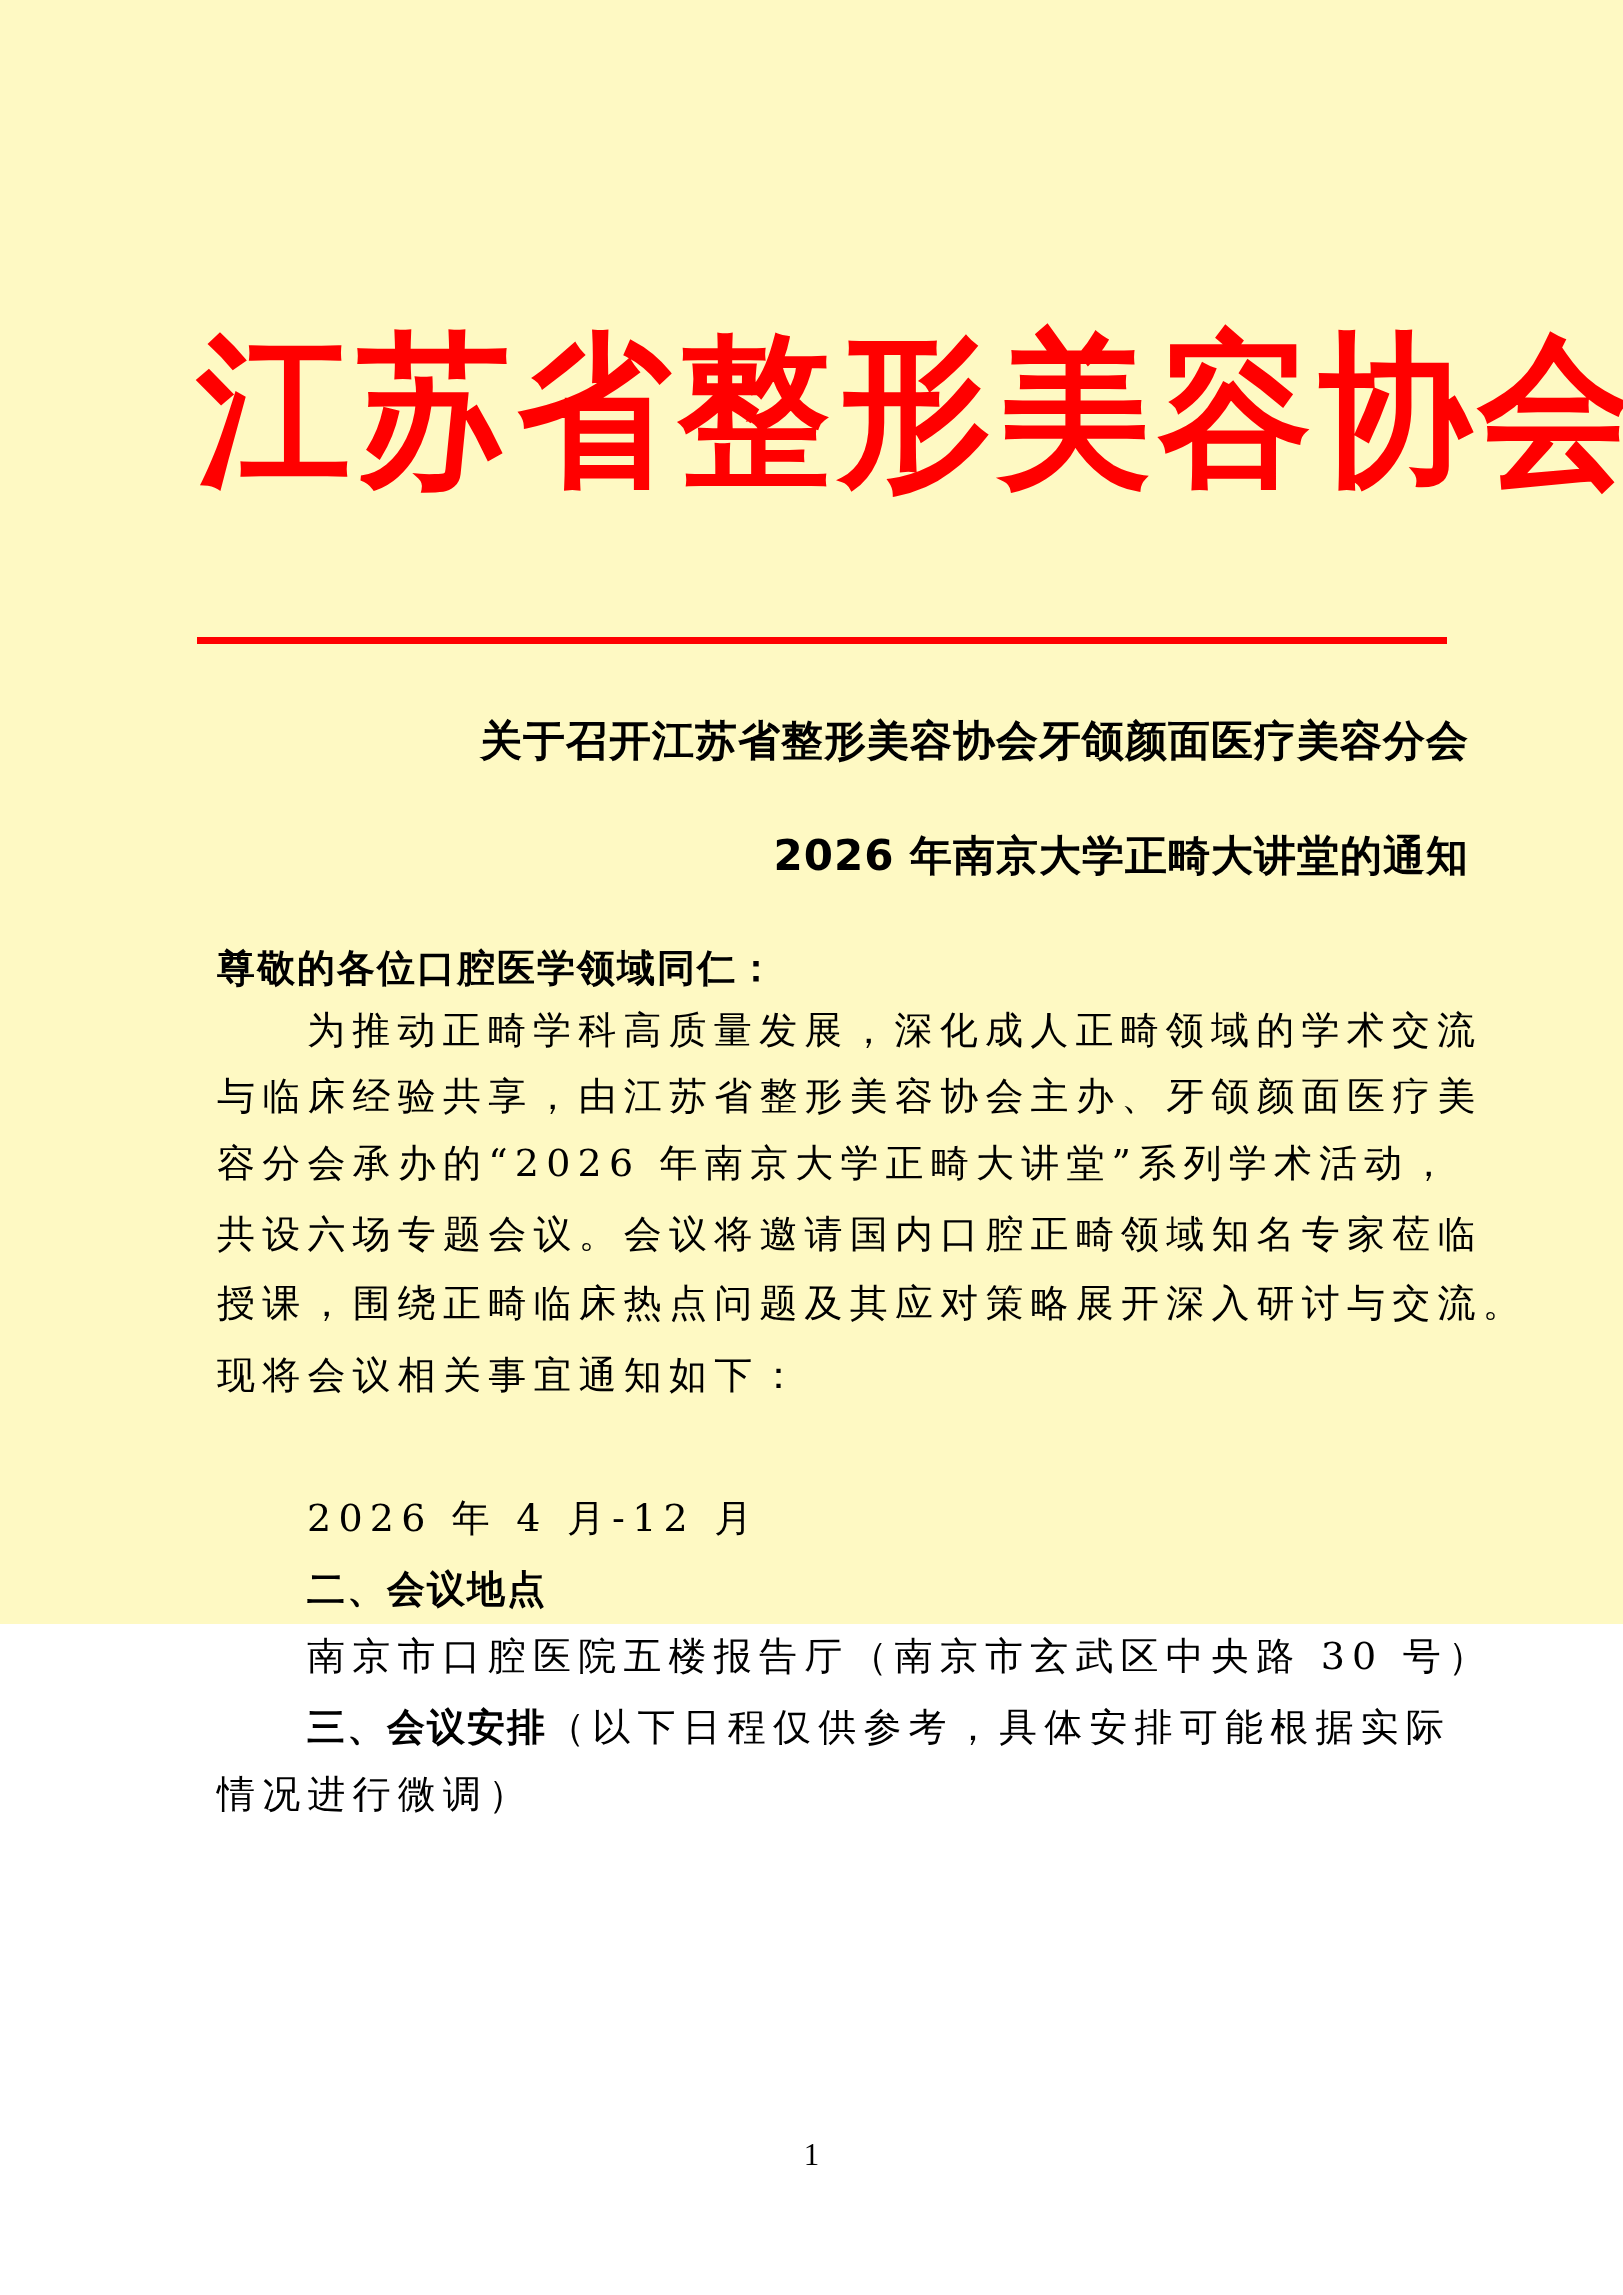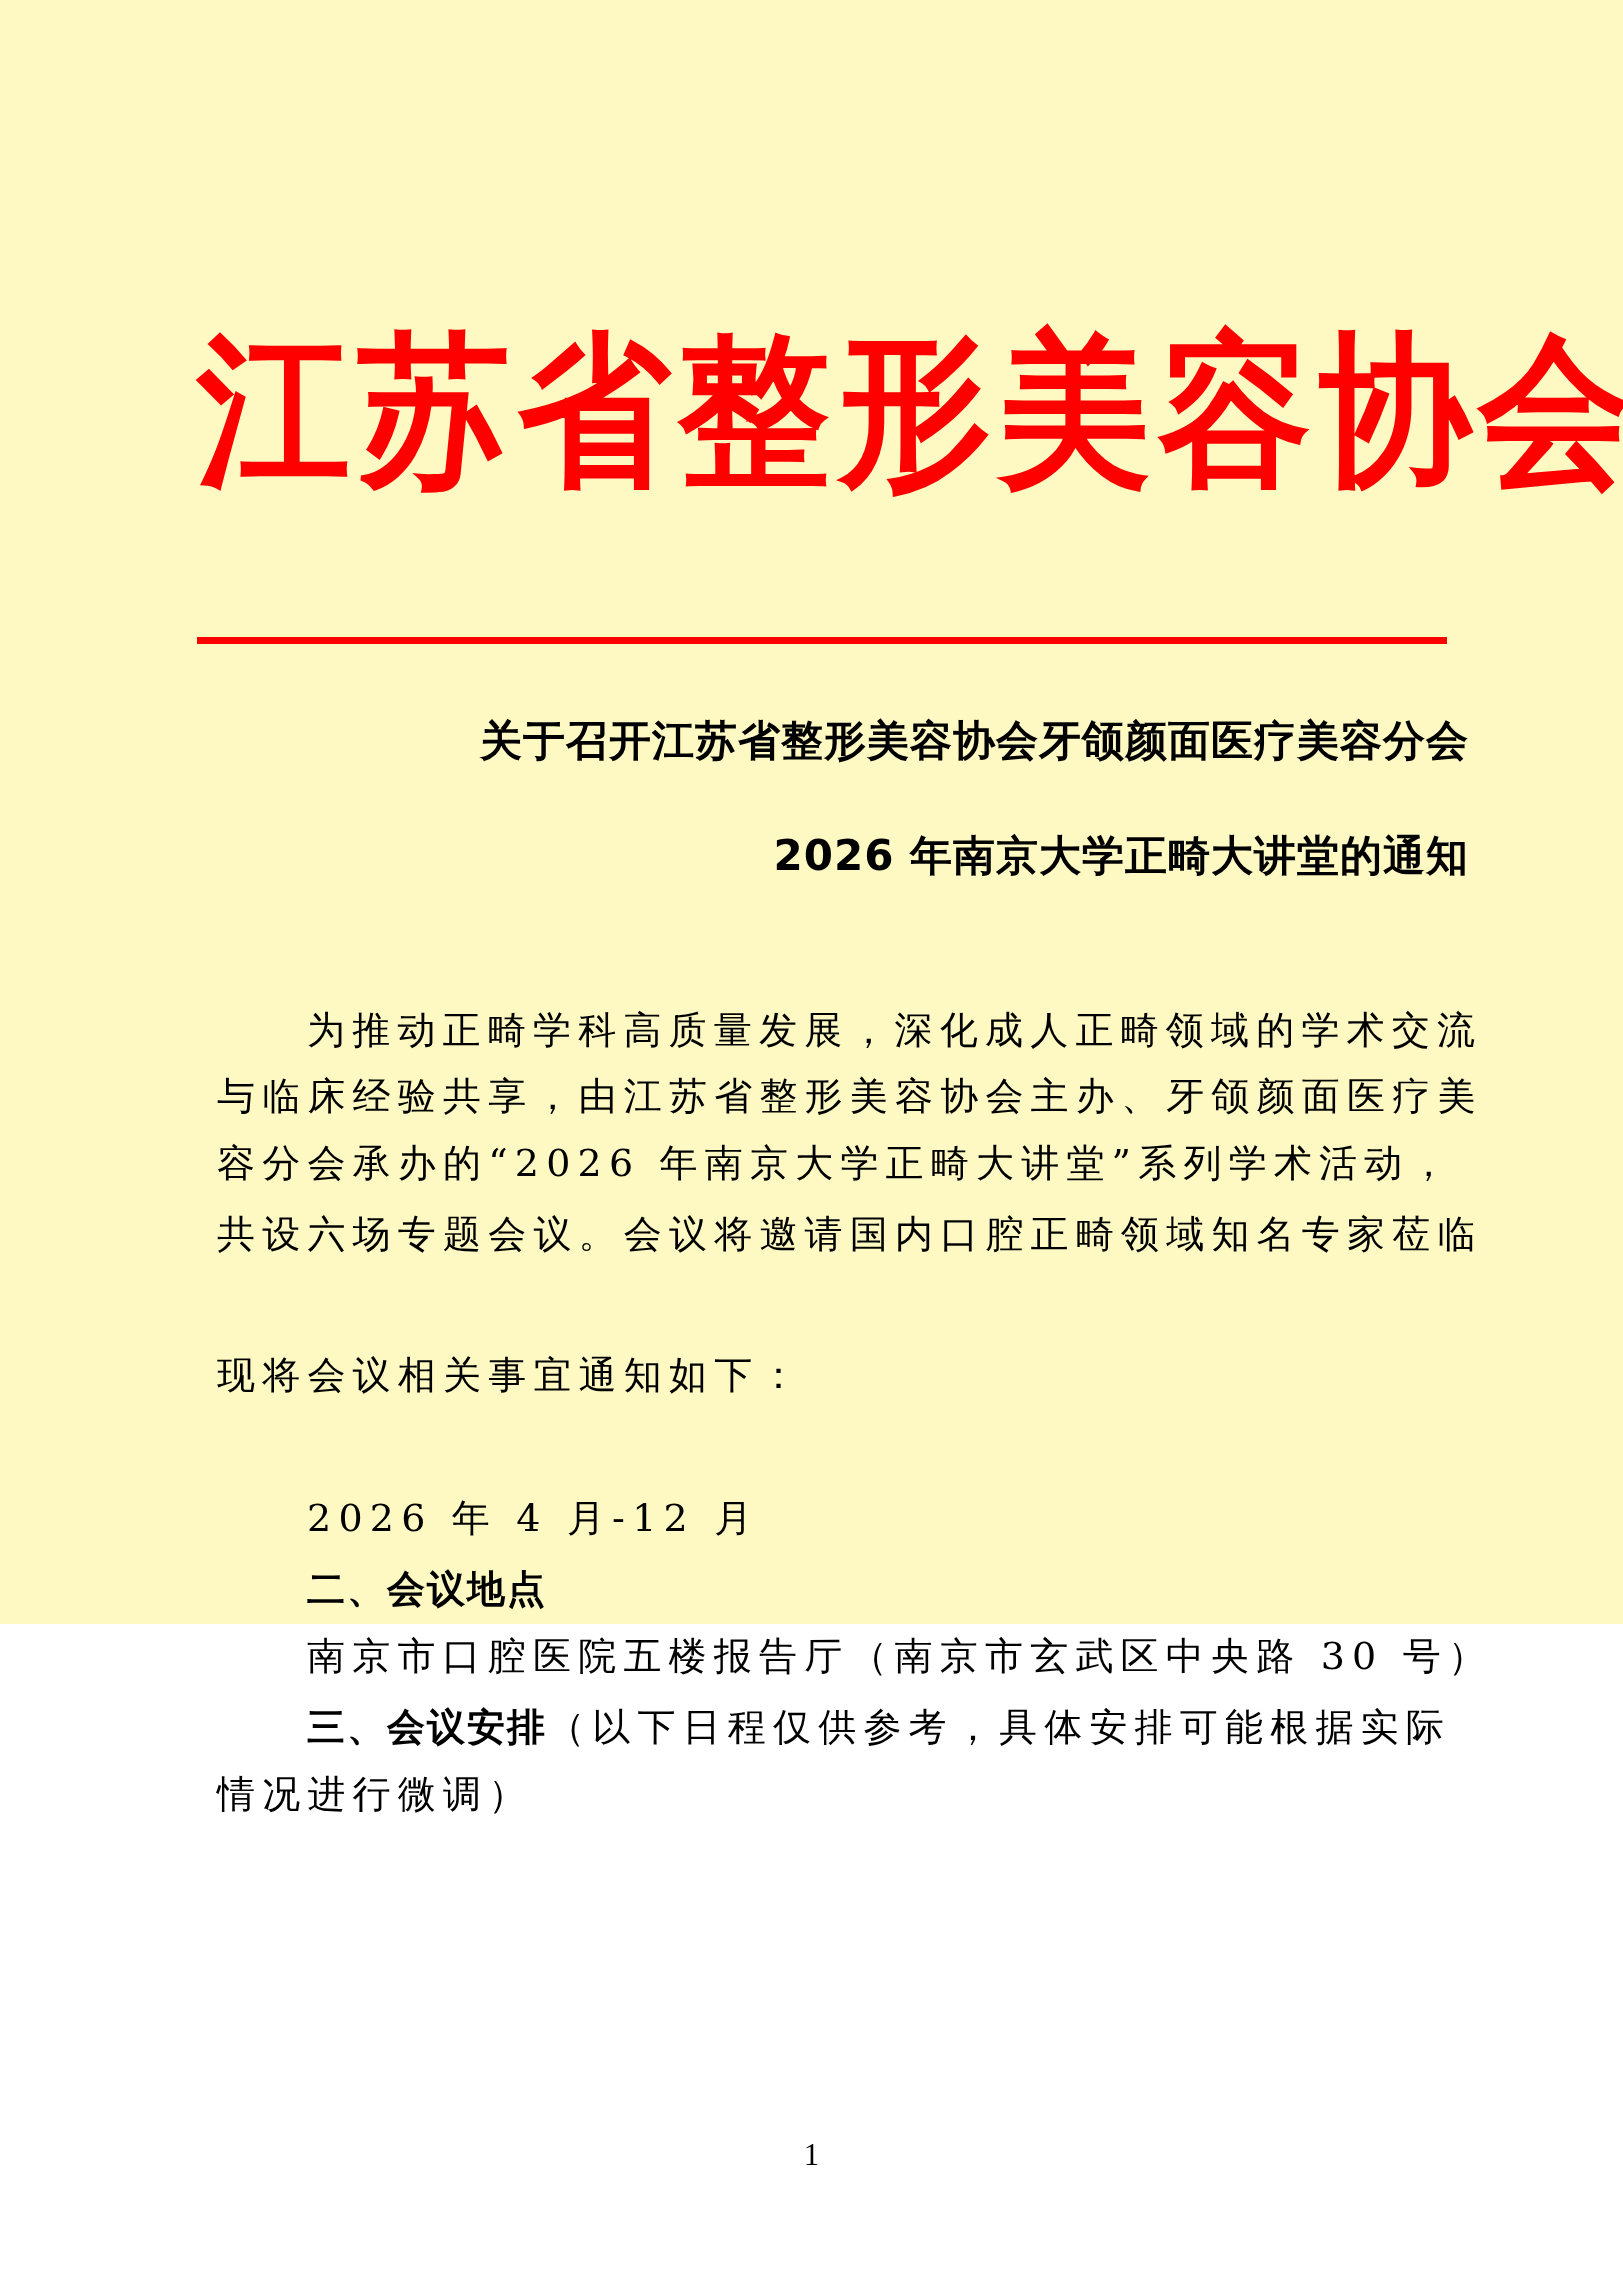--- a/index.html
+++ b/index.html
@@ -104,25 +104,27 @@
 <div class="page">
 
   <div class="org-header">江苏省整形美容协会</div>
 
 
   <div class="red-rule"></div>
 
   <div class="title l1">关于召开江苏省整形美容协会牙颌颜面医疗美容分会</div>
   <div class="title l2">2026 年南京大学正畸大讲堂的通知</div>
 
+  <div class="body-line bold" style="top:943px;">尊敬的各位口腔医学领域同仁：</div>
 
   <div class="body-line indent" style="top:1005px;">为推动正畸学科高质量发展，深化成人正畸领域的学术交流</div>
   <div class="body-line" style="top:1071px;">与临床经验共享，由江苏省整形美容协会主办、牙颌颜面医疗美</div>
   <div class="body-line" style="top:1138px;">容分会承办的“2026 年南京大学正畸大讲堂”系列学术活动，</div>
   <div class="body-line" style="top:1209px;">共设六场专题会议。会议将邀请国内口腔正畸领域知名专家莅临</div>
+  <div class="body-line" style="top:1278px;">授课，围绕正畸临床热点问题及其应对策略展开深入研讨与交流。</div>
   <div class="body-line" style="top:1350px;">现将会议相关事宜通知如下：</div>
 
   <div class="body-line indent" style="top:1493px;">2026 年 4 月-12 月</div>
 
   <div class="body-line bold indent" style="top:1564px;">二、会议地点</div>
   <div class="body-line indent" style="top:1631px;">南京市口腔医院五楼报告厅（南京市玄武区中央路 30 号）</div>
 
   <div class="body-line indent" style="top:1702px;">
     <span class="bold">三、会议安排</span><span>（以下日程仅供参考，具体安排可能根据实际</span>
   </div>

